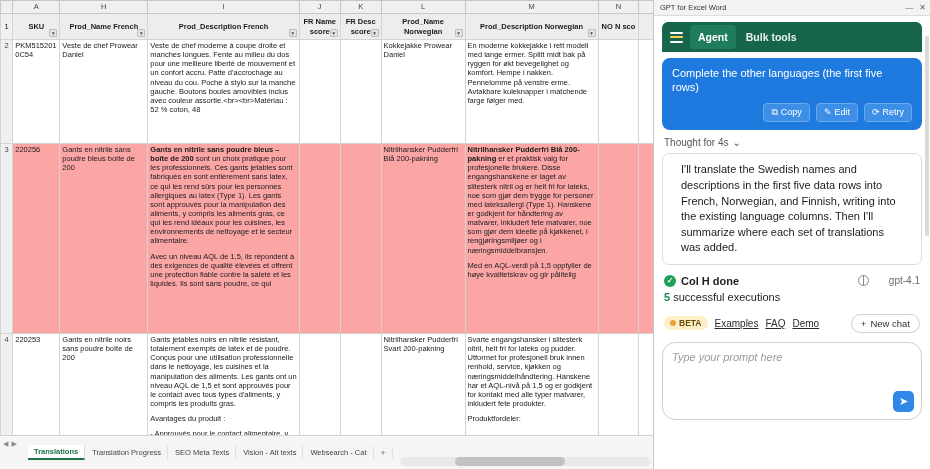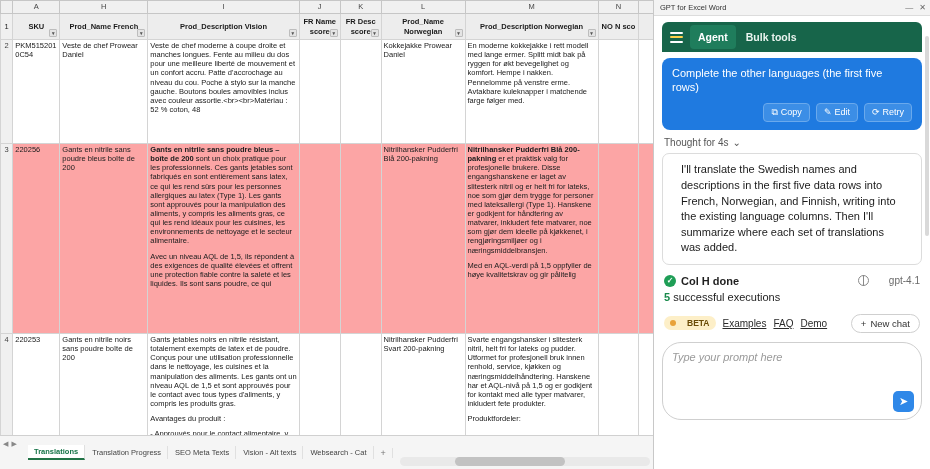--- a/index.html
+++ b/index.html
@@ -282,38 +282,38 @@
   .execs b { color: #1a8a4c; }
 
   .pillrow {
     display: flex; align-items: center; gap: 7px;
     margin-top: 11px; padding: 0 2px;
   }
   .beta {
     background: #fdefc8; color: #6a4b05;
     font-size: 8.5px; font-weight: bold;
     border-radius: 9px; padding: 2px 6px;
-    display: flex; align-items: center; gap: 11px;
+    display: flex; align-items: center; gap: 3px;
   }
   .beta .dot { width: 6px; height: 6px; border-radius: 50%; background: #e8a23a; display:inline-block; }
   .linkish { font-size: 10px; color: #2a2a2a; text-decoration: underline; }
   .newchat {
     margin-left: auto;
     border: 1px solid #cfcfcf;
     border-radius: 14px;
     padding: 3px 9px;
     font-size: 9.5px;
     color: #333;
     display: flex; align-items: center; gap: 4px;
     background: #fff;
   }
   .promptbox {
     margin-top: 9px;
     border: 1px solid #cfcfcf;
-    border-radius: 19px;
+    border-radius: 13px;
     height: 78px;
     position: relative;
     background: #fff;
   }
   .promptbox .ph {
     position: absolute; left: 9px; top: 8px;
     font-size: 11px; color: #9a9a9a; font-style: italic;
   }
   .sendbtn {
     position: absolute;
@@ -365,21 +365,21 @@
           <th>L</th>
           <th>M</th>
           <th>N</th>
           <th></th>
         </tr>
 
         <tr class="hdrrow">
           <td class="rownum">1</td>
           <td><span>SKU</span><span class="filt">▾</span></td>
           <td><span>Prod_Name French</span><span class="filt">▾</span></td>
-          <td><span>Prod_Description Vision</span><span class="filt">▾</span></td>
+          <td><span>Prod_Description French</span><span class="filt">▾</span></td>
           <td><span>FR Name score</span><span class="filt">▾</span></td>
           <td><span>FR Desc score</span><span class="filt">▾</span></td>
           <td><span>Prod_Name Norwegian</span><span class="filt">▾</span></td>
           <td><span>Prod_Description Norwegian</span><span class="filt">▾</span></td>
           <td><span>NO N sco</span></td>
           <td></td>
         </tr>
 
         <tr style="height:104px">
           <td class="rownum">2</td>

